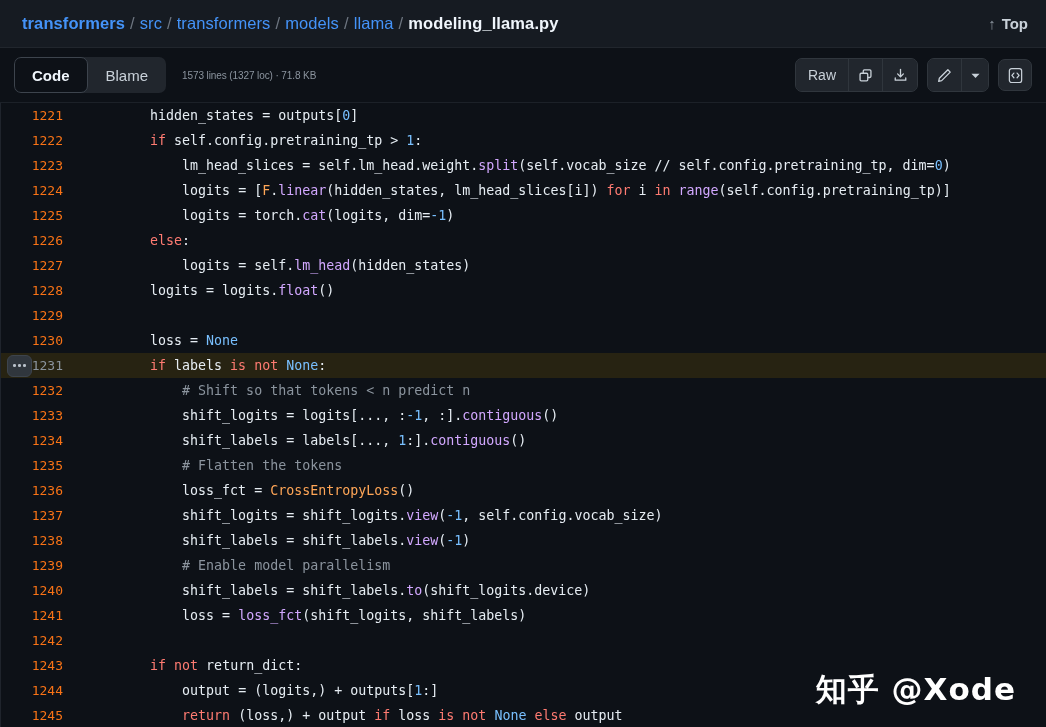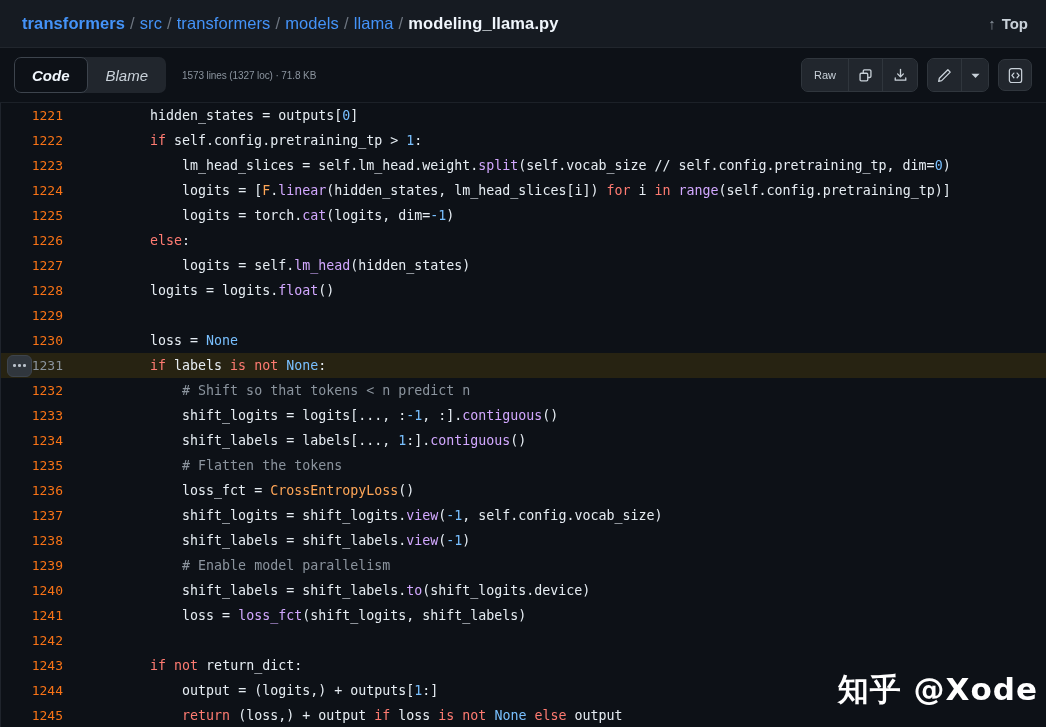--- a/index.html
+++ b/index.html
@@ -89,21 +89,20 @@
     border-bottom: 1px solid #1c2128;
   }
   .segmented {
     display: flex;
     background: #21262d;
     border-radius: 7px;
     padding: 0;
     overflow: hidden;
     height: 36px;
     align-items: stretch;
-    font-style: italic;
   }
   .seg-btn {
     display: flex;
     align-items: center;
     padding: 0 17px;
     font-size: 15px;
     color: #c9d1d9;
     cursor: pointer;
     background: transparent;
     border: 1px solid transparent;
@@ -146,21 +145,21 @@
     min-width: 34px;
     padding: 0 9px;
     background: #21262d;
     color: #c9d1d9;
     font-size: 13.5px;
     cursor: pointer;
     border-right: 1px solid #30363d;
     box-sizing: border-box;
   }
   .tb-btn:last-child { border-right: none; }
-  .tb-btn.raw { padding: 0 12px; font-size: 11px; }
+  .tb-btn.raw { padding: 0 12px; font-size: 14px; }
   .tb-btn.caret { min-width: 26px; padding: 0 6px; }
   .tb-single {
     display: flex;
     align-items: center;
     justify-content: center;
     width: 34px;
     height: 32px;
     border: 1px solid #30363d;
     border-radius: 7px;
     background: #21262d;
@@ -242,21 +241,21 @@
   .t-const { color: #79c0ff; text-align: right; }
   .t-num   { color: #79c0ff; }
   .t-cls   { color: #ffa657; }
   .t-cmt   { color: #8b949e; }
   .t-op    { color: #e6edf3; }
   .t-plain { color: #e6edf3; }
 
   
   .watermark {
     position: absolute;
-    right: 8px;
+    right: 30px;
     bottom: 16px;
     font-size: 31px;
     color: #ffffff;
     font-weight: 700;
     letter-spacing: 1px;
     font-family: "DejaVu Sans", sans-serif;
     pointer-events: none;
     user-select: none;
   }
 </style>

